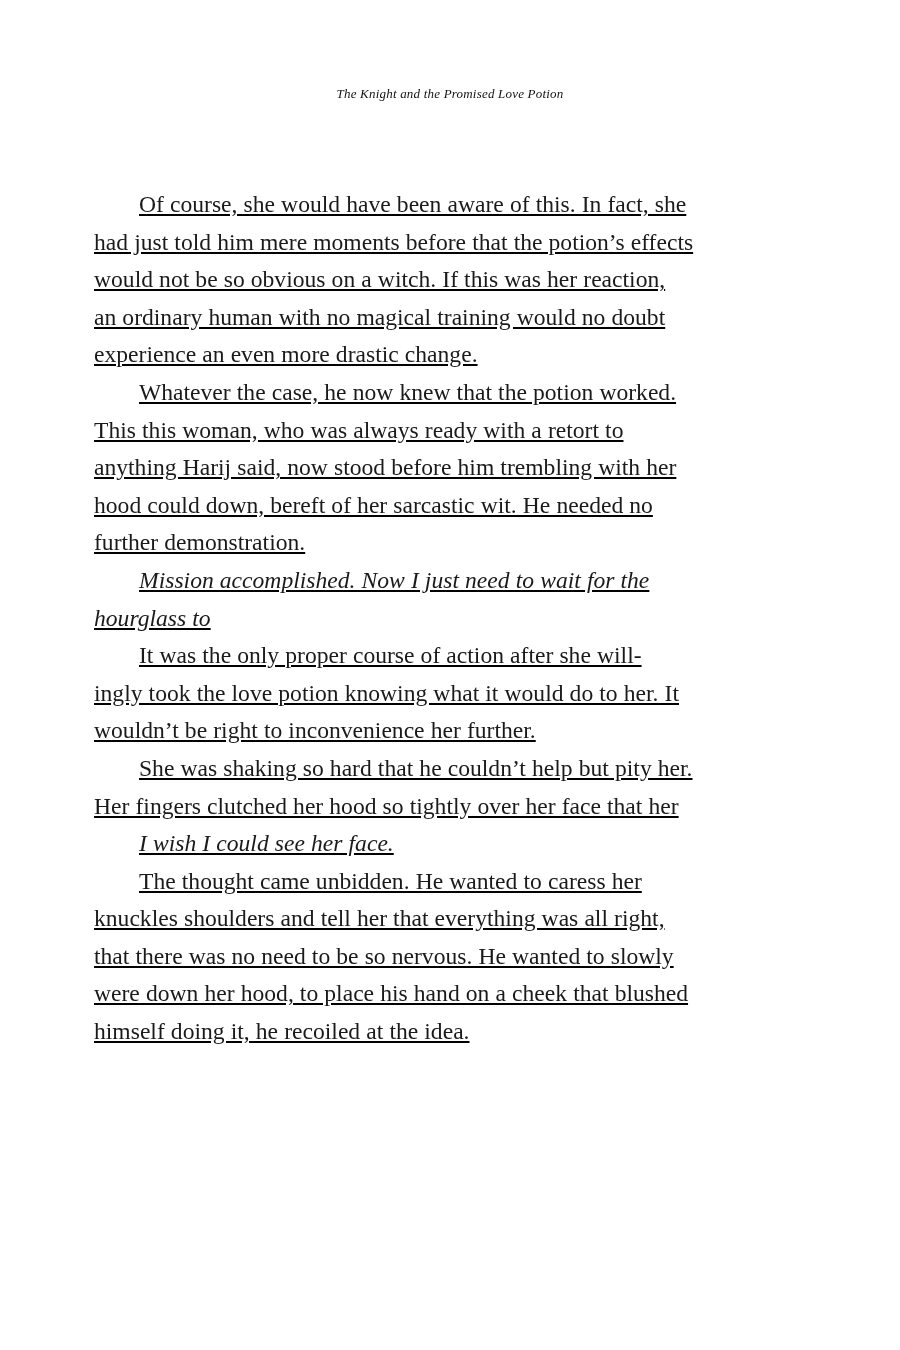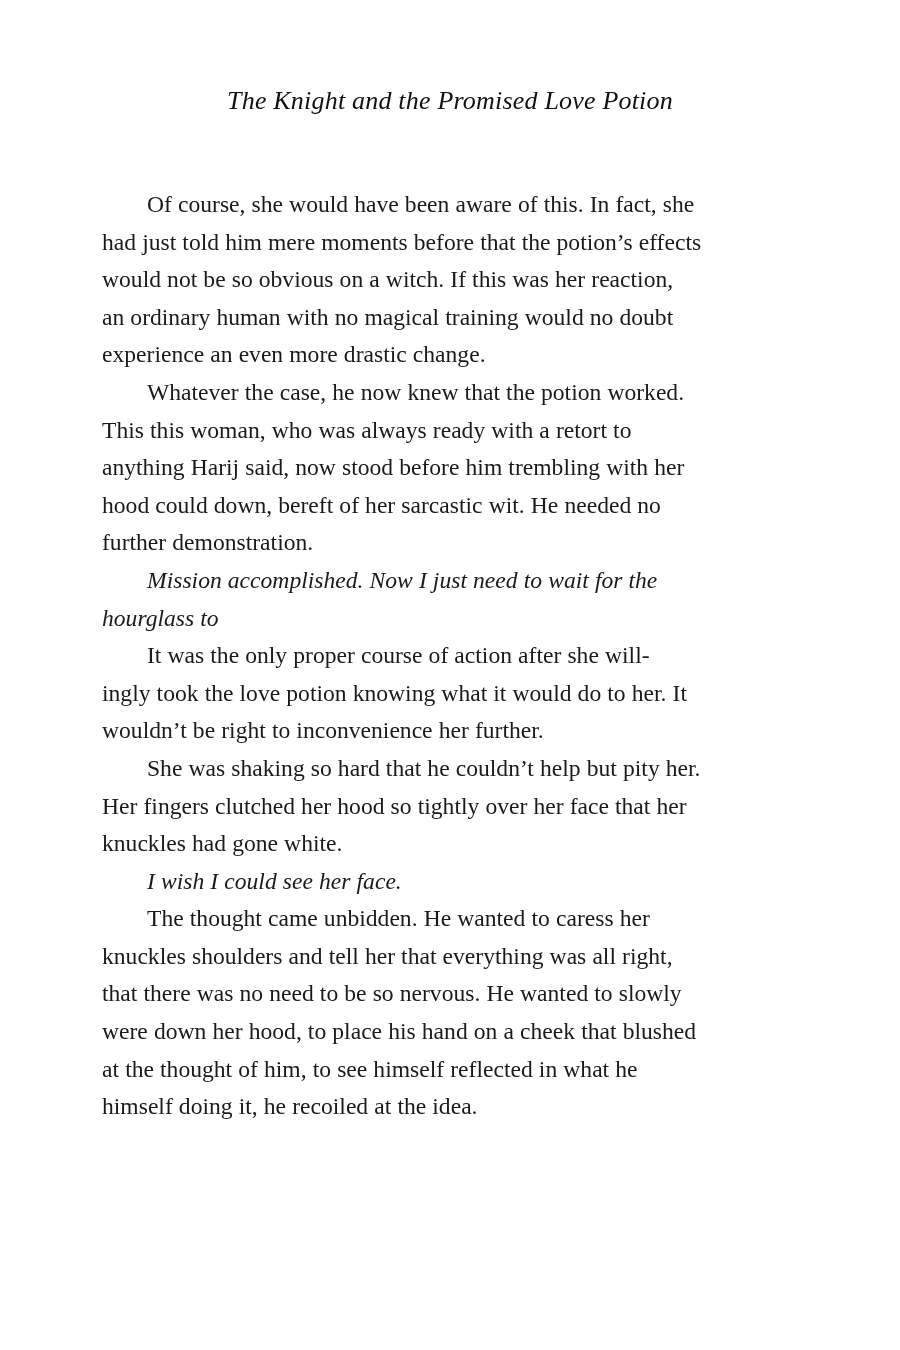--- a/index.html
+++ b/index.html
@@ -17,30 +17,31 @@
     box-sizing: border-box;
   }
   .running-head {
     position: absolute;
     top: 86px;
     left: 0;
     width: 900px;
     text-align: center;
     font-family: "Liberation Serif", "DejaVu Serif", serif;
     font-style: italic;
-    font-size: 26px;
+    font-size: 13px;
     letter-spacing: 0.2px;
     color: #111111;
     white-space: nowrap;
   }
   .body-block {
     position: absolute;
     top: 186px;
-    left: 102px;
+    left: 94px;
     width: 652px;
+    text-decoration: underline;
   }
   .para {
     font-family: "Liberation Serif", "DejaVu Serif", serif;
     font-size: 23.6px;
     line-height: 37.6px;
     color: #1a1a1a;
     margin: 0;
     text-indent: 45px;
     text-align: left;
     word-spacing: 0.2px;
@@ -85,28 +86,26 @@
         <span class="ln first">Mission accomplished. Now I just need to wait for the hourglass to</span>
       </p>
       <p class="para">
         <span class="ln first">It was the only proper course of action after she will-</span>
         <span class="ln">ingly took the love potion knowing what it would do to her. It</span>
         <span class="ln">wouldn’t be right to inconvenience her further.</span>
       </p>
       <p class="para">
         <span class="ln first">She was shaking so hard that he couldn’t help but pity her.</span>
         <span class="ln">Her fingers clutched her hood so tightly over her face that her</span>
-        <span class="ln">knuckles had gone white.</span>
       </p>
       <p class="para italic">
         <span class="ln first">I wish I could see her face.</span>
       </p>
       <p class="para">
         <span class="ln first">The thought came unbidden. He wanted to caress her</span>
         <span class="ln">knuckles shoulders and tell her that everything was all right,</span>
         <span class="ln">that there was no need to be so nervous. He wanted to slowly</span>
         <span class="ln">were down her hood, to place his hand on a cheek that blushed</span>
-        <span class="ln">at the thought of him, to see himself reflected in what he</span>
         <span class="ln">himself doing it, he recoiled at the idea.</span>
       </p>
     </div>
 
 </div>
 
 </body></html>

